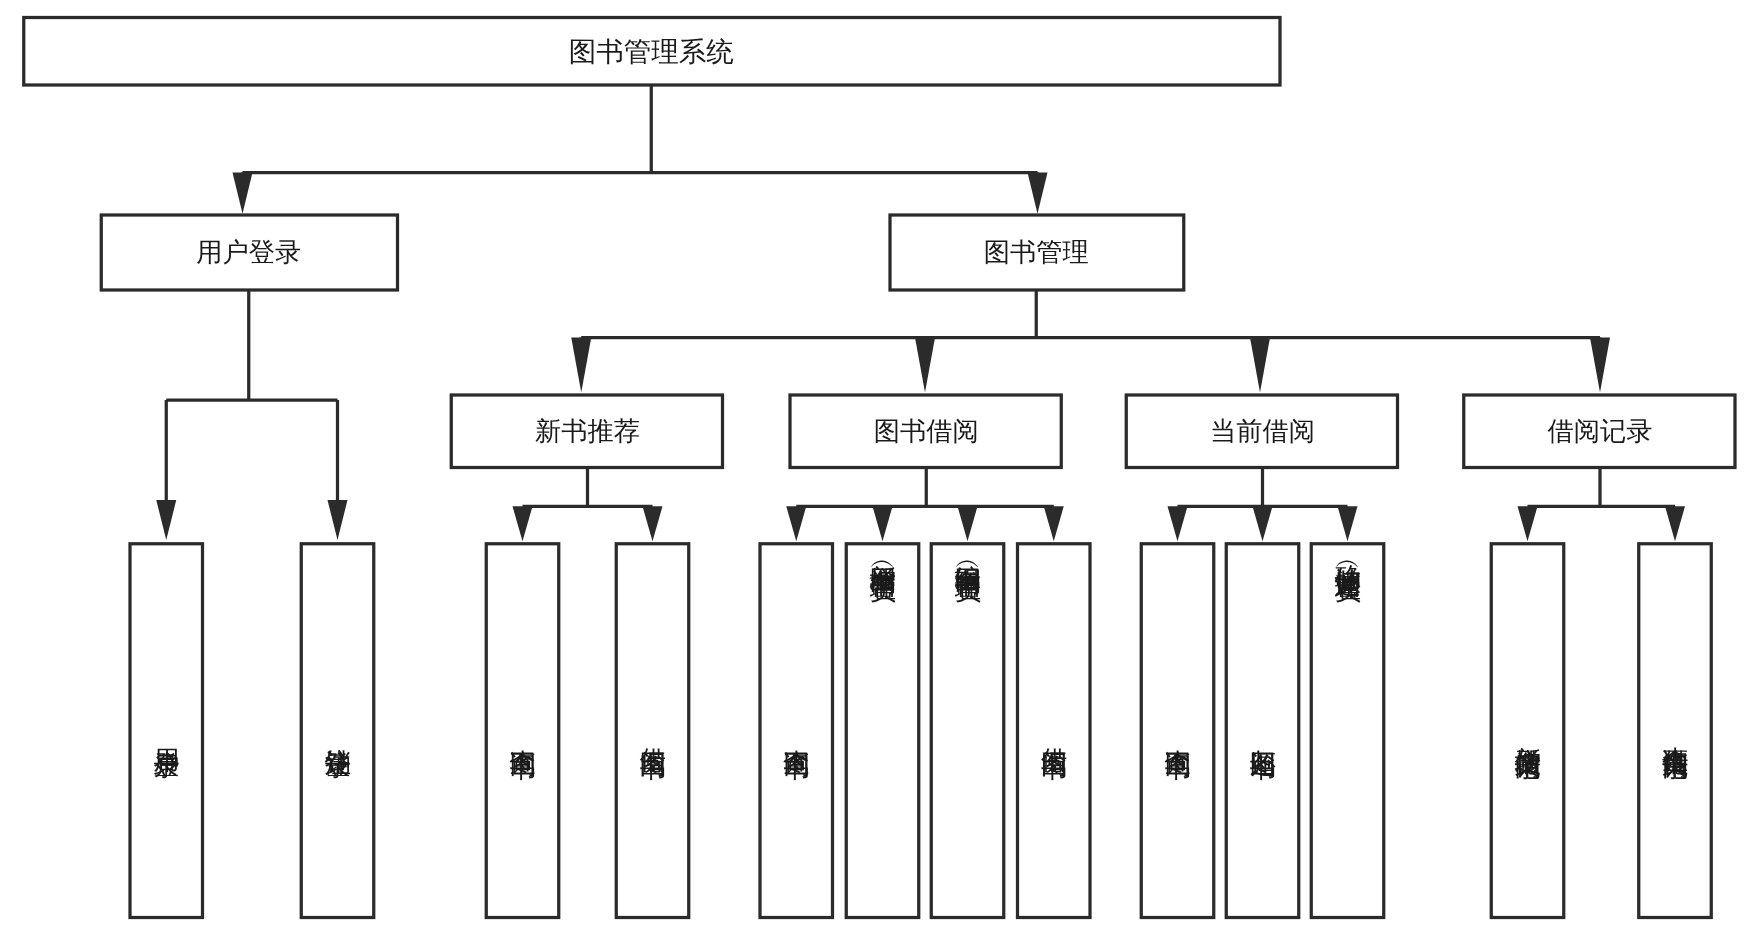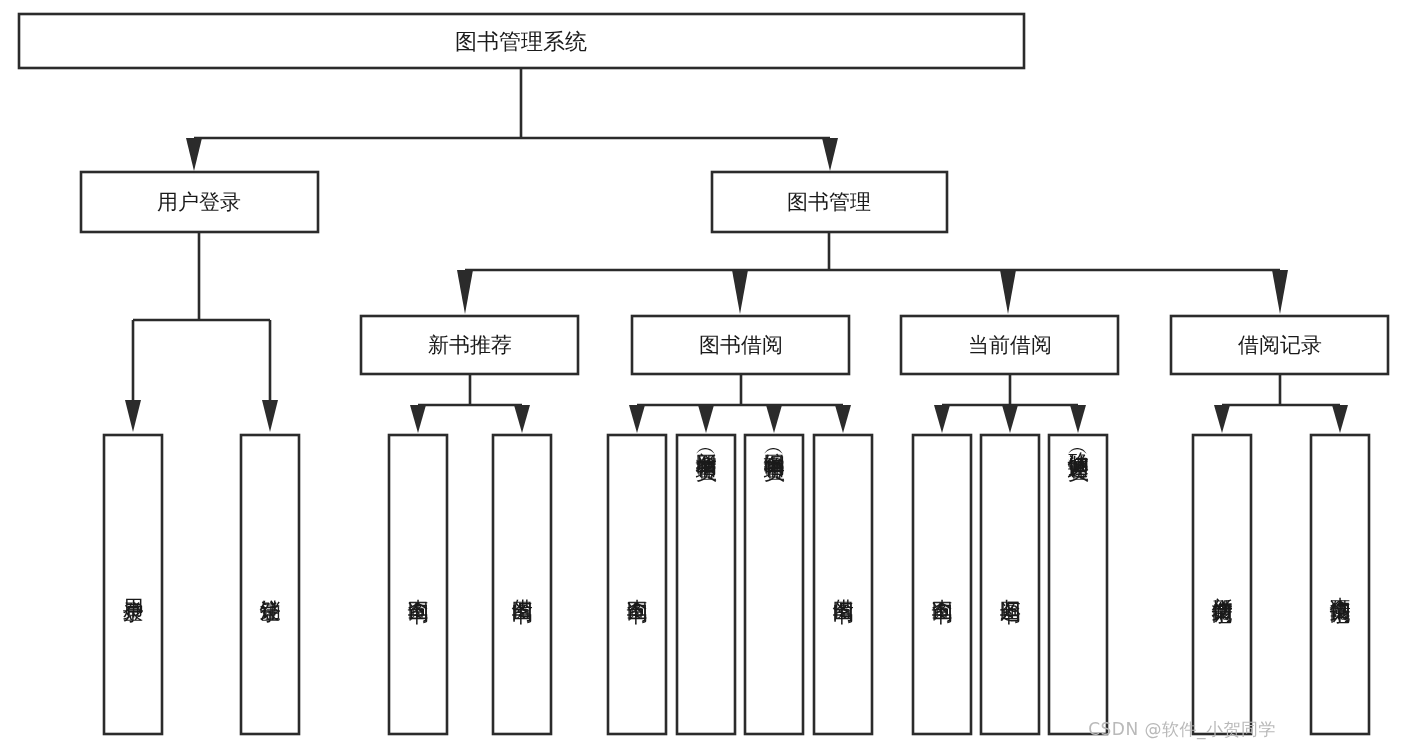--- a/index.html
+++ b/index.html
@@ -233,15 +233,14 @@
     <span class="leaf-label">确认归还（管理员）</span>
   </div>
 
   <div class="leaf-label-wrap" style="left:1193px;top:435px;width:58px;height:299px;">
     <span class="leaf-label">新增借阅记录</span>
   </div>
   <div class="leaf-label-wrap" style="left:1311px;top:435px;width:58px;height:299px;">
     <span class="leaf-label">查询借阅记录</span>
   </div>
 
-  <div class="watermark">CSDN @软件_小贺同学</div>
 
 </div>
 
 </body></html>

